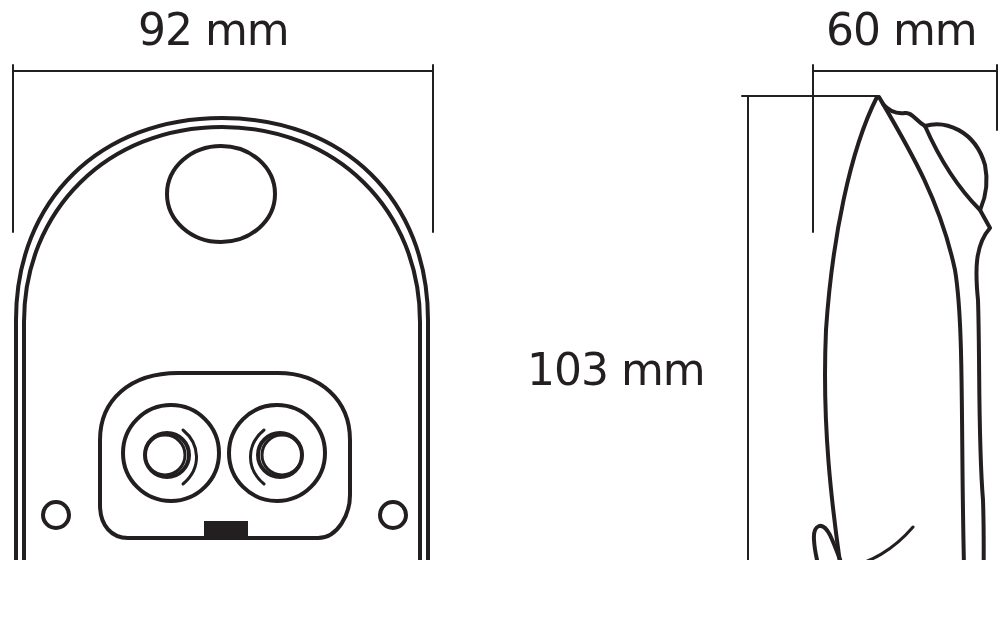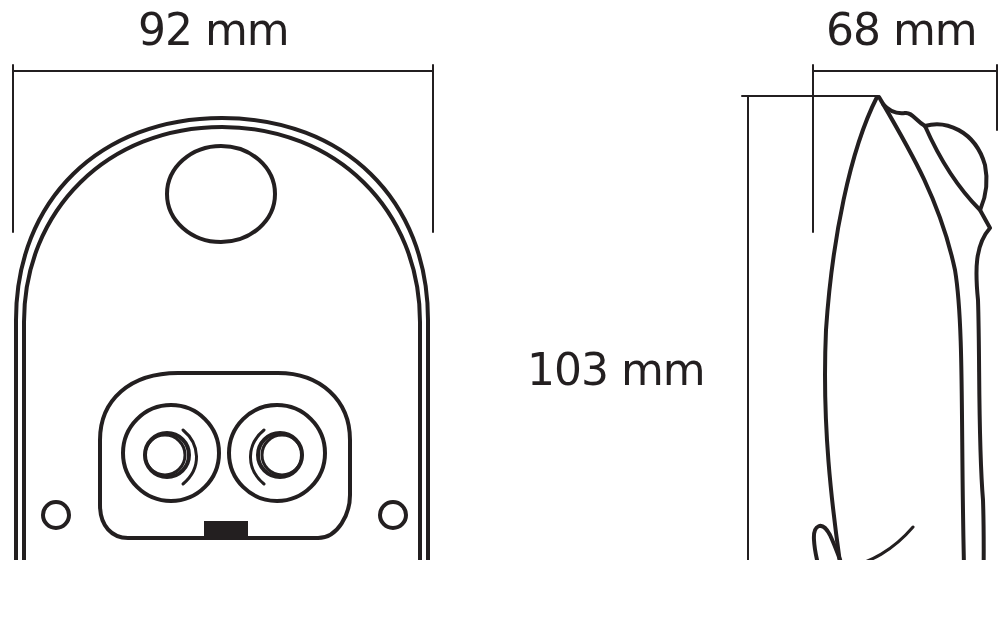--- a/index.html
+++ b/index.html
@@ -14,21 +14,21 @@
     white-space: nowrap;
     line-height: 1;
   }
 </style>
 </head>
 <body>
 
 <div class="canvas">
 
   <div class="dim-label" style="left:138px; top:8px;">92 mm</div>
-  <div class="dim-label" style="left:826px; top:8px;">68 mm</div>
+  <div class="dim-label" style="left:826px; top:8px;">60 mm</div>
   <div class="dim-label" style="left:527px; top:348px;">103 mm</div>
 
   <svg width="1000" height="624" viewBox="0 0 1000 624" fill="none" stroke="#231f20" stroke-linecap="round" stroke-linejoin="round">
 
     <g stroke-width="2">
       <line x1="13" y1="71" x2="433" y2="71"></line>
       <line x1="13" y1="65" x2="13" y2="232"></line>
       <line x1="433" y1="65" x2="433" y2="232"></line>
     </g>
 

